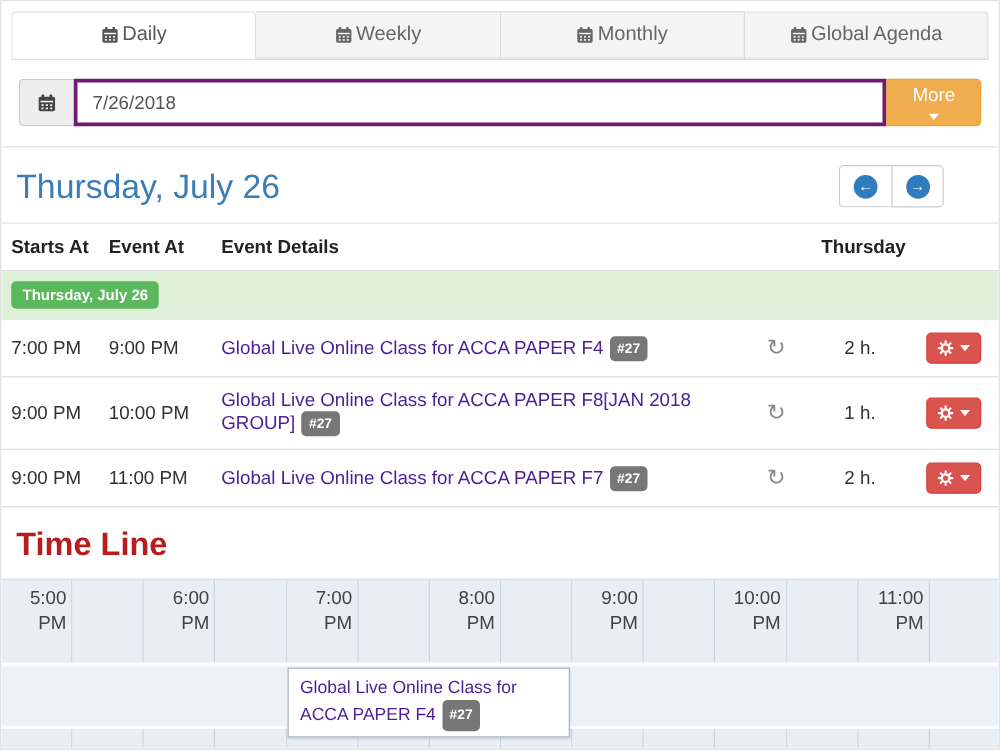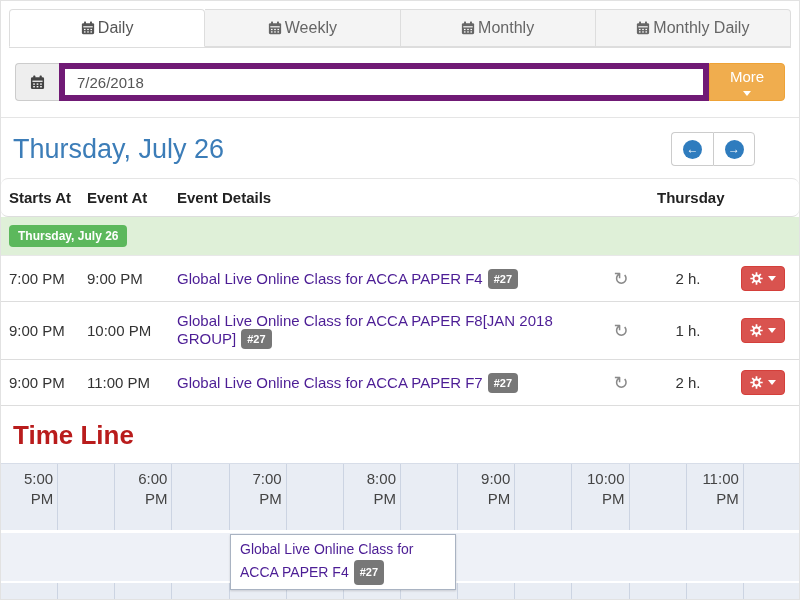--- a/index.html
+++ b/index.html
@@ -16,21 +16,21 @@
   .tab:last-child { border-top-right-radius:4px; }
   .tab.active { background:#fff; border-bottom:1px solid #fff; margin-bottom:-1px;
     border-top-left-radius:4px; border-top-right-radius:4px; color:#555; }
   .cal-svg { display:inline-block; vertical-align:middle; }
 
   
   .toolbar { padding:15px 14px 16px 14px; border-bottom:1px solid #e5e5e5; }
   .input-group { display:flex; width:100%; height:38px; }
   .ig-addon { width:44px; background:#eee; border:1px solid #ccc; border-right:none;
     border-radius:4px 0 0 4px; display:flex; align-items:center; justify-content:center; }
-  .ig-input { flex:1; border:6px solid #701a75; padding:6px 12px; font-size:15px; color:#555;
+  .ig-input { flex:1; border:3px solid #701a75; padding:6px 12px; font-size:15px; color:#555;
     font-family:"Liberation Sans", sans-serif; outline:none; }
   .btn-more { width:76px; background:#f0ad4e; border:1px solid #eea236; color:#fff;
     font-size:15px; border-radius:0 4px 4px 0; cursor:pointer; display:flex;
     align-items:center; justify-content:center; gap:6px; font-family:"Liberation Sans", sans-serif;flex-direction:column; }
   .caret { display:inline-block; width:0; height:0; border-left:4px solid transparent;
     border-right:4px solid transparent; border-top:5px solid #fff; }
 
   
   .day-header { display:flex; align-items:center; justify-content:space-between;
     padding:14px 12px 12px 12px; }
@@ -39,21 +39,21 @@
   .nav-btn { width:42px; height:34px; background:#fff; border:1px solid #ccc;
     display:flex; align-items:center; justify-content:center; cursor:pointer; }
   .nav-btn:first-child { border-radius:4px 0 0 4px; border-right:none; }
   .nav-btn:last-child { border-radius:0 4px 4px 0; }
   .circ { width:19px; height:19px; border-radius:50%; background:#2f7cbe; color:#fff;
     font-size:12px; font-weight:bold; display:flex; align-items:center; justify-content:center; line-height:1; }
 
   
   .etable { width:100%; border-collapse:collapse; font-size:15px; }
   .etable .hrow { display:flex; border-top:1px solid #e5e5e5; border-bottom:1px solid #ddd;
-    font-weight:bold; color:#222;border-radius:7px; }
+    font-weight:bold; color:#222; }
   .etable .hrow > div, .erow > div { padding:10px 8px; }
   .col-starts { width:78px; }
   .col-ends   { width:90px; }
   .col-details{ flex:1; }
   .col-refresh{ width:56px; text-align:center; }
   .col-dur    { width:78px; text-align:center; }
   .col-act    { width:72px; text-align:center; }
   .grow { background:#dff0d8; padding:8px 8px; border-bottom:1px solid #e8e8e8; }
   .day-badge { display:inline-block; background:#5cb85c; color:#fff; font-size:12px;
     font-weight:bold; padding:4px 9px; border-radius:4px; }
@@ -145,21 +145,21 @@
           <rect x="2.6" y="6" width="10.8" height="1.3" fill="#fff"></rect>
           <g fill="#fff">
             <rect x="3.4" y="9" width="1.8" height="1.4"></rect>
             <rect x="7.1" y="9" width="1.8" height="1.4"></rect>
             <rect x="10.8" y="9" width="1.8" height="1.4"></rect>
             <rect x="3.4" y="11.8" width="1.8" height="1.4"></rect>
             <rect x="7.1" y="11.8" width="1.8" height="1.4"></rect>
             <rect x="10.8" y="11.8" width="1.8" height="1.4"></rect>
           </g>
         </svg>
-      <span>Monthly Daily</span>
+      <span>Global Agenda</span>
     </div>
   </div>
 
   <div class="toolbar">
     <div class="input-group">
       <span class="ig-addon">
         <svg class="cal-svg" width="15" height="15" viewBox="0 0 16 16">
             <rect x="1" y="2.5" width="14" height="12.5" rx="1.5" fill="#444"></rect>
             <rect x="3.5" y="0.6" width="2.2" height="3.6" rx="0.6" fill="#444"></rect>
             <rect x="10.3" y="0.6" width="2.2" height="3.6" rx="0.6" fill="#444"></rect>

